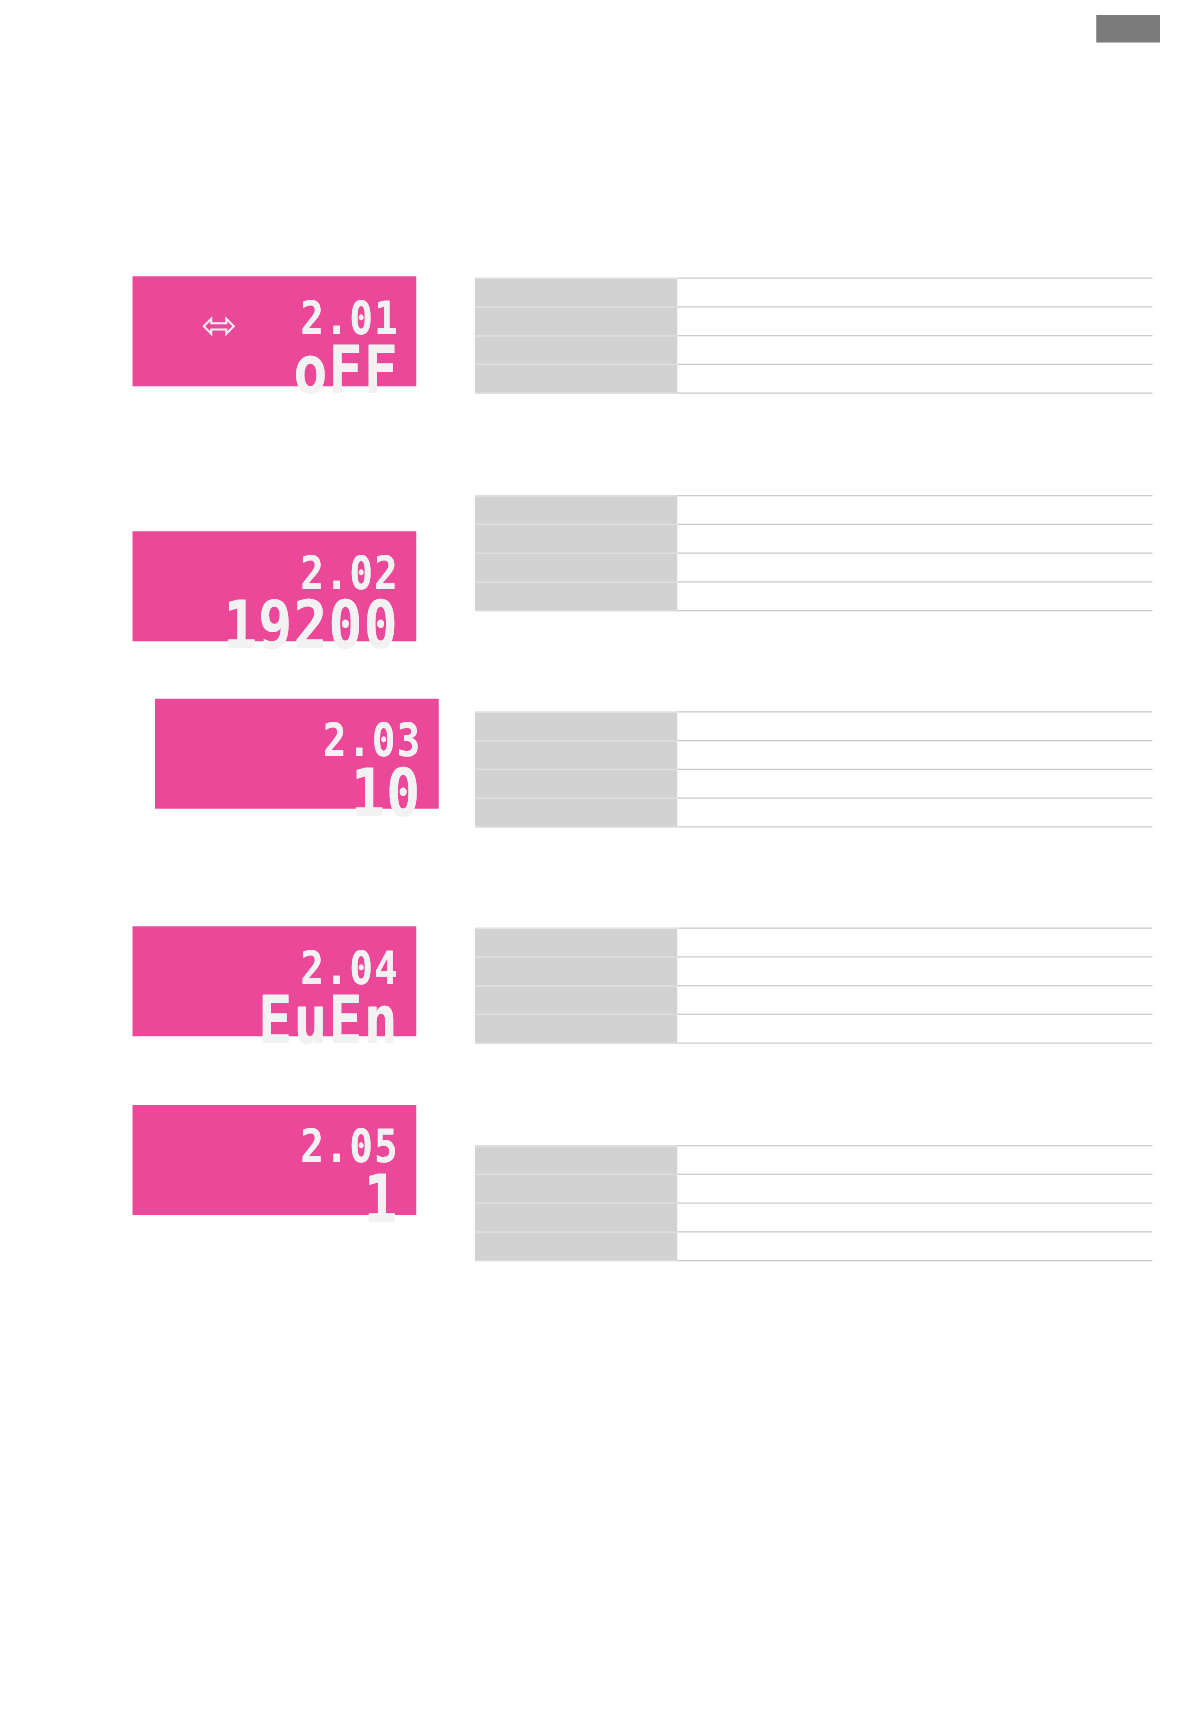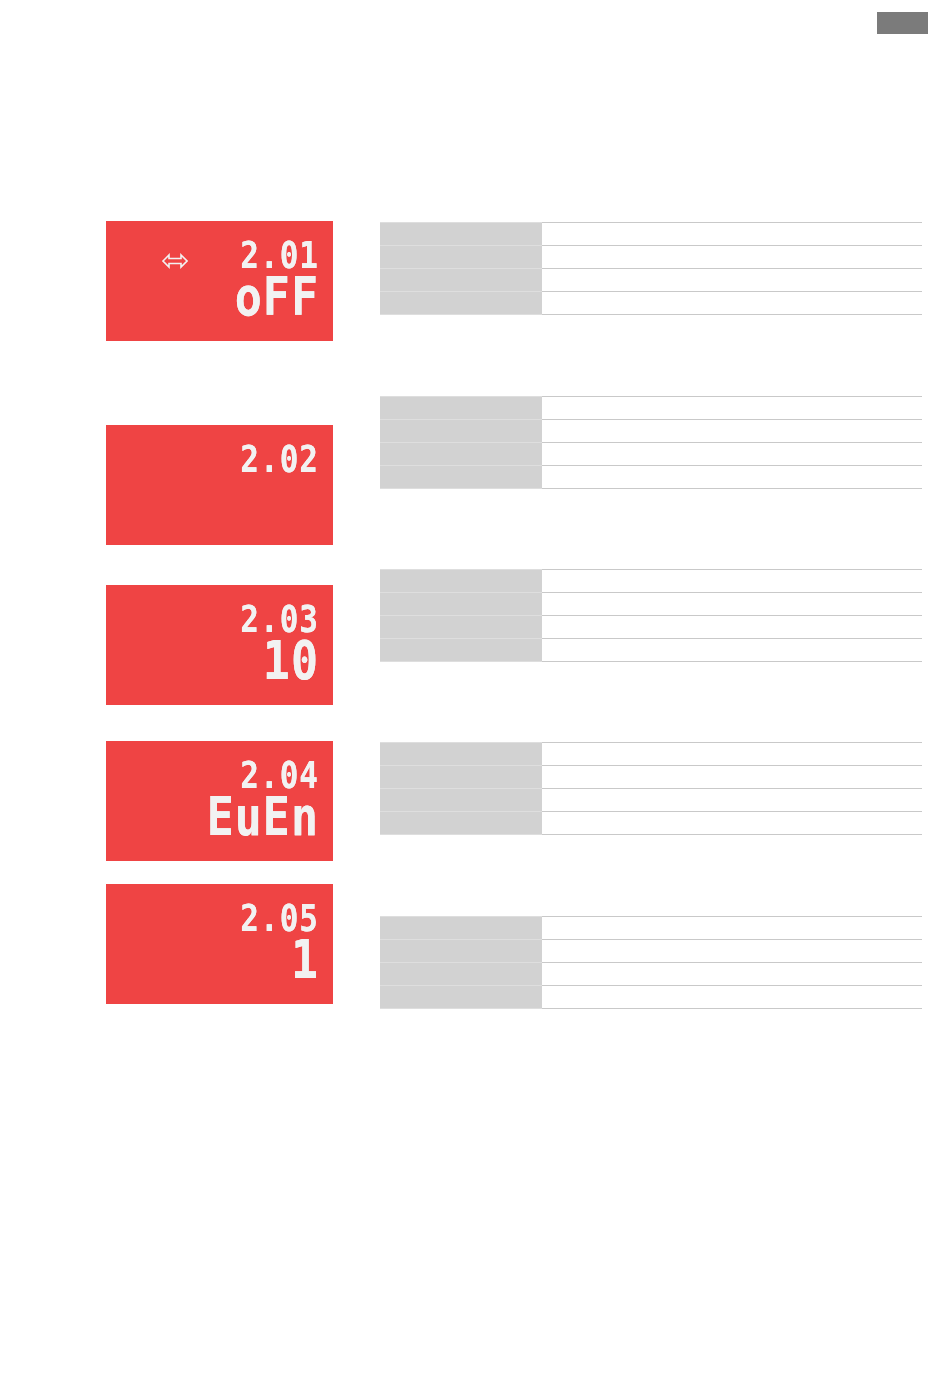--- a/index.html
+++ b/index.html
@@ -30,22 +30,22 @@
     position: absolute;
     left: 0;
     width: 950px;
   }
 
   
   .lcd-panel {
     position: absolute;
     left: 106px;
     width: 227px;
-    height: 120px;
-    background: #ef4444;
+    height: 88px;
+    background: #ec4899;
     box-sizing: border-box;
   }
   .lcd-inner {
     position: relative;
     width: 100%;
     height: 100%;
   }
   .lcd-line {
     position: absolute;
     right: 14px;
@@ -164,20 +164,23 @@
           </tr>
         </tbody>
       </table>
     </div>
     <div class="entry-row" style="top:0px;">
       <div class="lcd-panel" style="top:396px;margin-top:29px;">
         <div class="lcd-inner">
           <div class="lcd-line top">
             <span class="seg">2.02</span>
           </div>
+          <div class="lcd-line bottom">
+            <span class="seg">19200</span>
+          </div>
         </div>
       </div>
       <table class="spec-table" style="top:396px;">
         <tbody>
           <tr>
             <td class="label-cell"></td>
             <td class="value-cell"></td>
           </tr>
           <tr>
             <td class="label-cell"></td>
@@ -188,21 +191,21 @@
             <td class="value-cell"></td>
           </tr>
           <tr>
             <td class="label-cell"></td>
             <td class="value-cell"></td>
           </tr>
         </tbody>
       </table>
     </div>
     <div class="entry-row" style="top:0px;">
-      <div class="lcd-panel" style="top:585px;">
+      <div class="lcd-panel" style="top:559px;margin-left:18px;">
         <div class="lcd-inner">
           <div class="lcd-line top">
             <span class="seg">2.03</span>
           </div>
           <div class="lcd-line bottom">
             <span class="seg">10</span>
           </div>
         </div>
       </div>
       <table class="spec-table" style="top:569px;">

